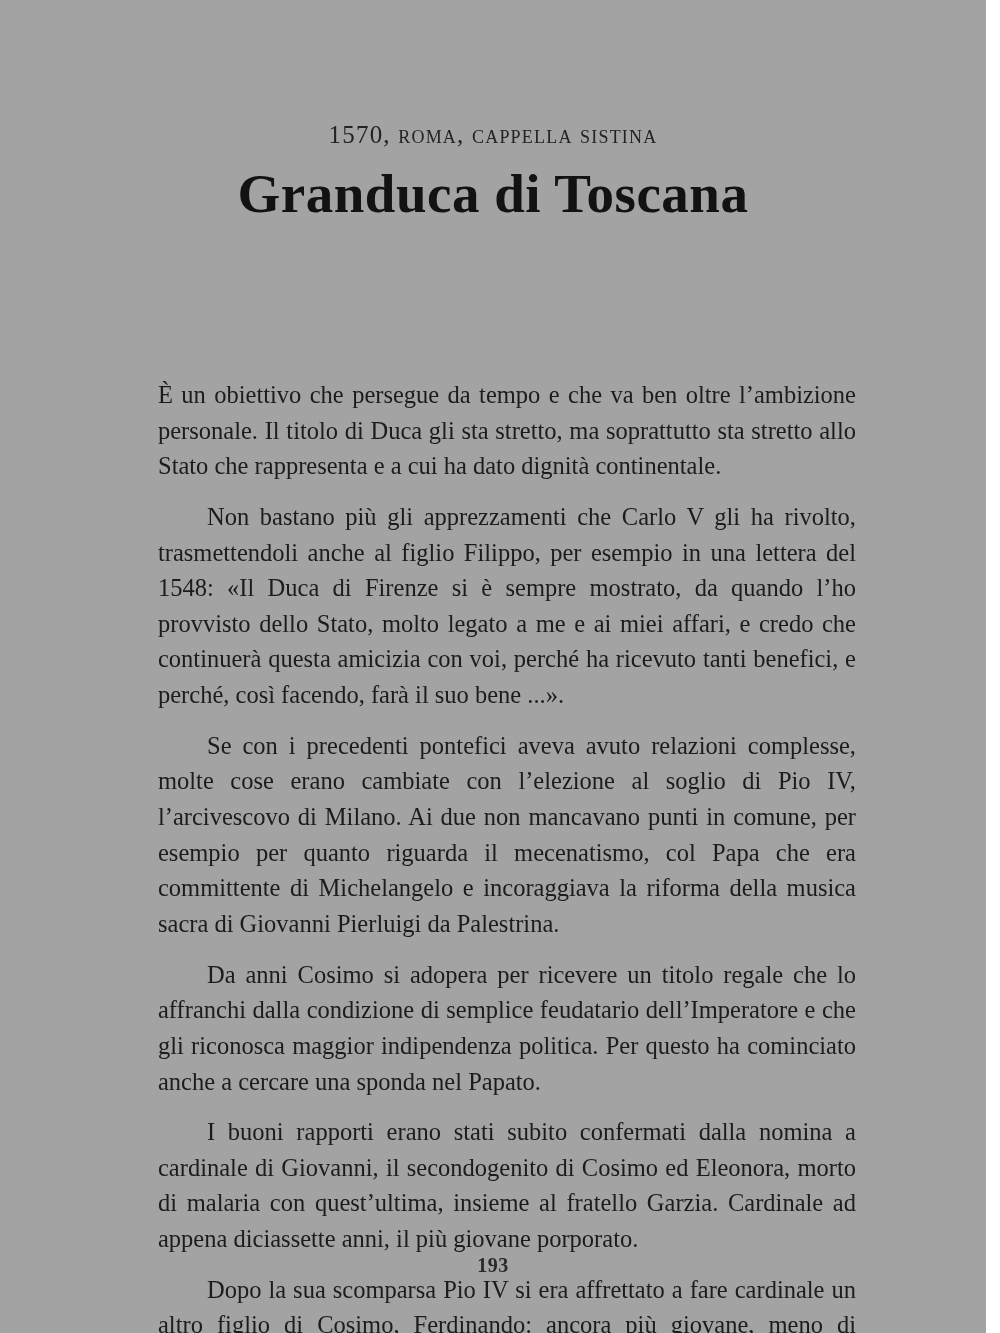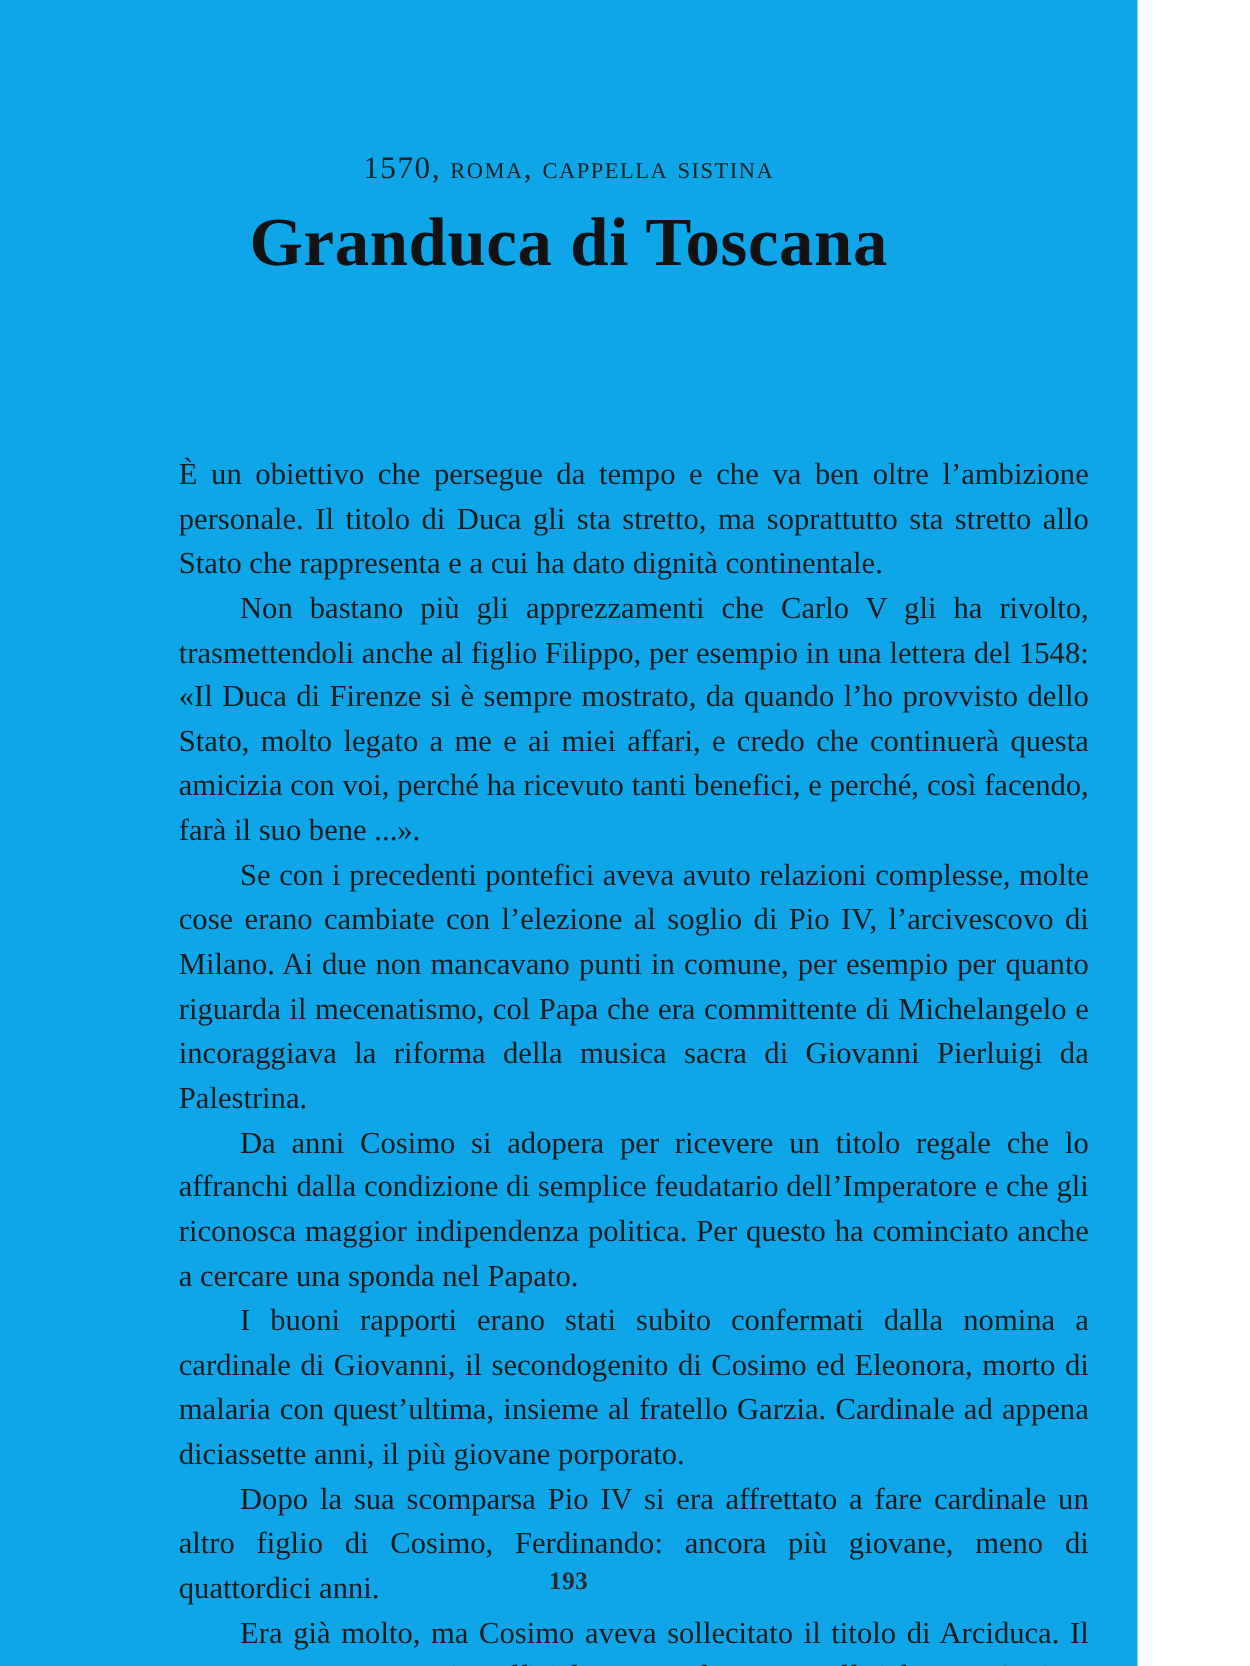--- a/index.html
+++ b/index.html
@@ -2,23 +2,23 @@
 <html lang="it"><head>
 <meta charset="utf-8">
 <style>
   html, body {
     margin: 0;
     padding: 0;
     background: #ffffff;
   }
   .page {
     position: relative;
-    width: 910px;
+    width: 986px;
     height: 1333px;
-    background: #0ea5e9;
+    background: #a3a3a3;
     font-family: "Liberation Serif", "DejaVu Serif", serif;
     color: #1a1a1a;
     box-sizing: border-box;
     overflow: hidden;
   }
   .chapter-header {
     margin: 0;
     padding-top: 120px;
     text-align: center;
   }
@@ -41,21 +41,21 @@
     color: #121212;
     line-height: 1.1;
   }
   .body-block {
     position: absolute;
     left: 143px;
     top: 362px;
     width: 728px;
   }
   .body-block p {
-    margin: 0;
+    margin: 15px;
     font-size: 24.5px;
     line-height: 1.455;
     text-align: justify;
     text-justify: inter-word;
     hyphens: manual;
     color: #1c1c1c;
   }
   .body-block p + p {
     text-indent: 2.0em;
   }

